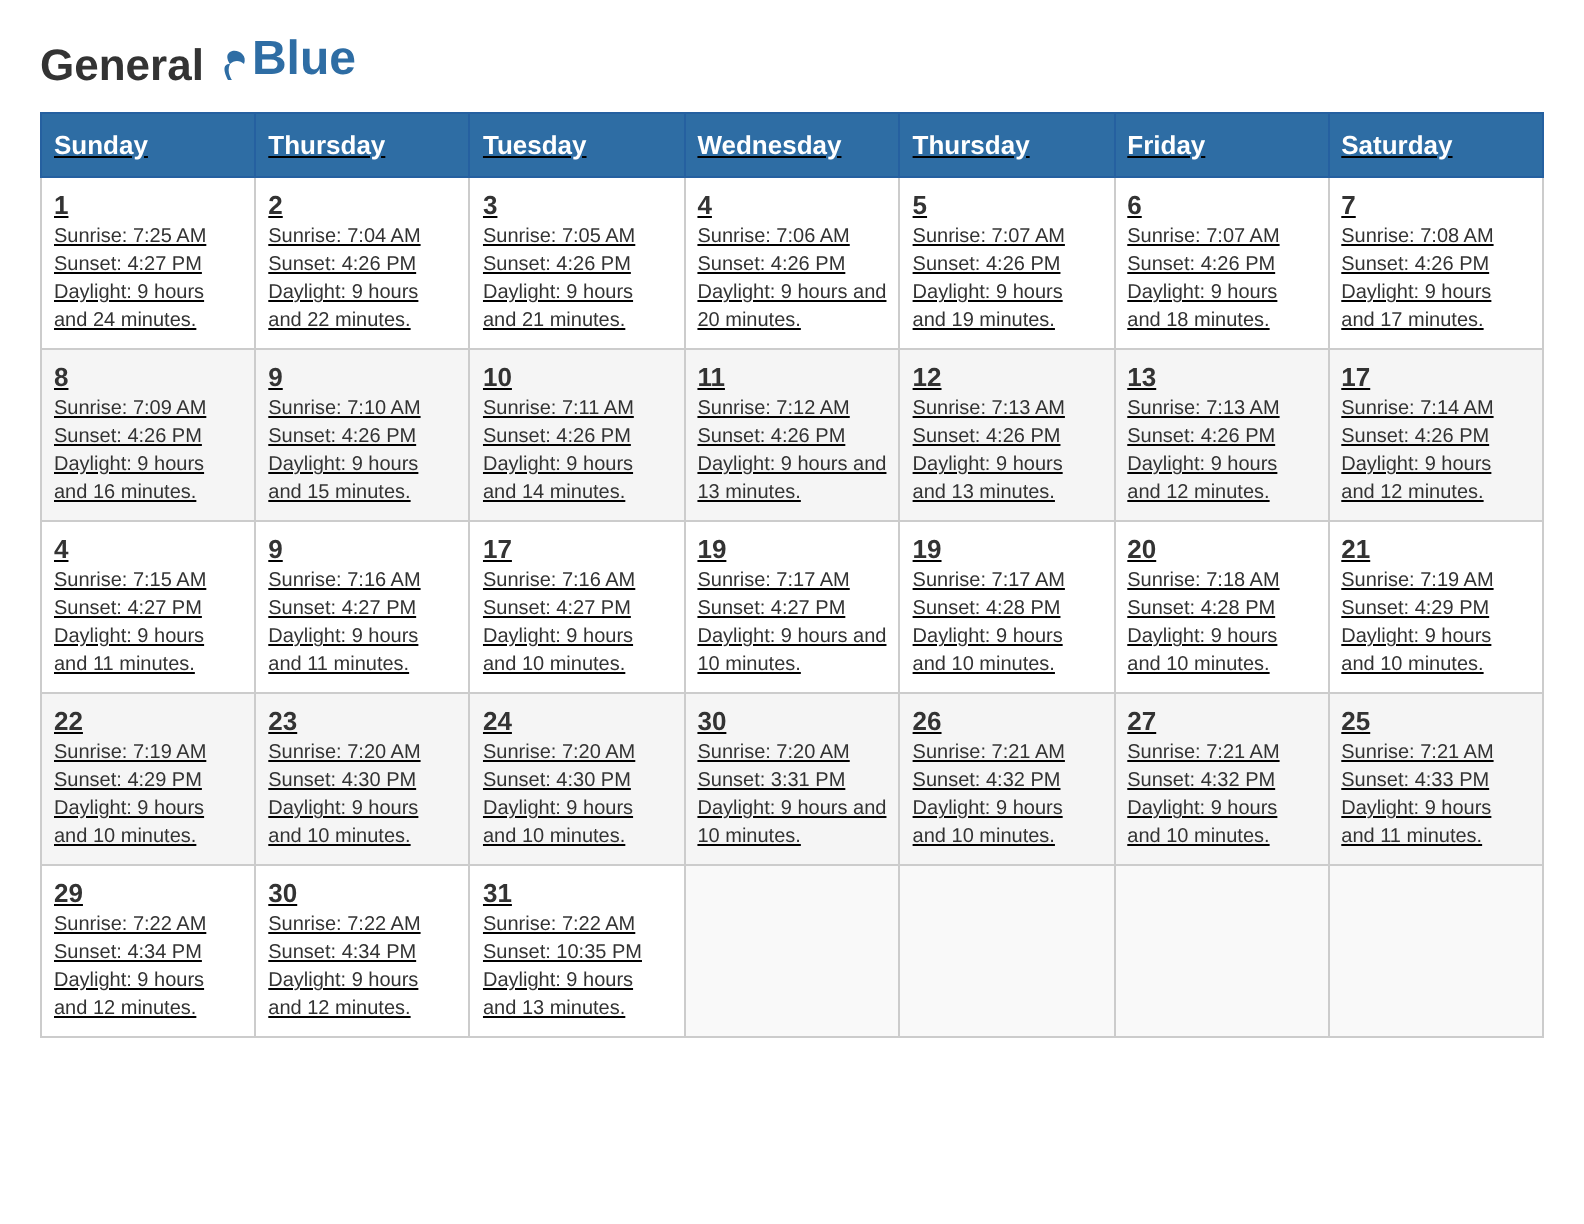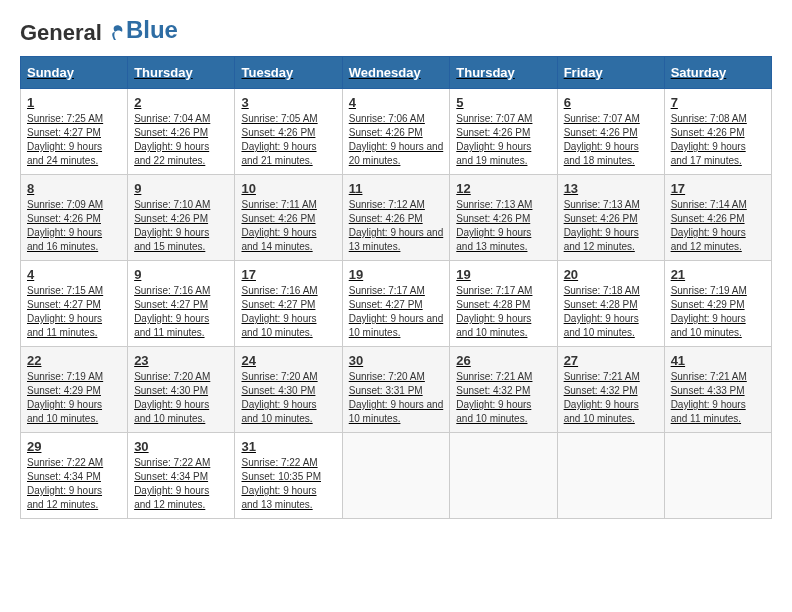--- a/index.html
+++ b/index.html
@@ -327,21 +327,21 @@
         </td>
         <td>
           <span class="day-number">27</span>
           <div class="day-info">
             <span>Sunrise: 7:21 AM</span><br>
             <span>Sunset: 4:32 PM</span><br>
             <span>Daylight: 9 hours and 10 minutes.</span>
           </div>
         </td>
         <td>
-          <span class="day-number">41</span>
+          <span class="day-number">25</span>
           <div class="day-info">
             <span>Sunrise: 7:21 AM</span><br>
             <span>Sunset: 4:33 PM</span><br>
             <span>Daylight: 9 hours and 11 minutes.</span>
           </div>
         </td>
       </tr>
       <tr>
         <td>
           <span class="day-number">29</span>

